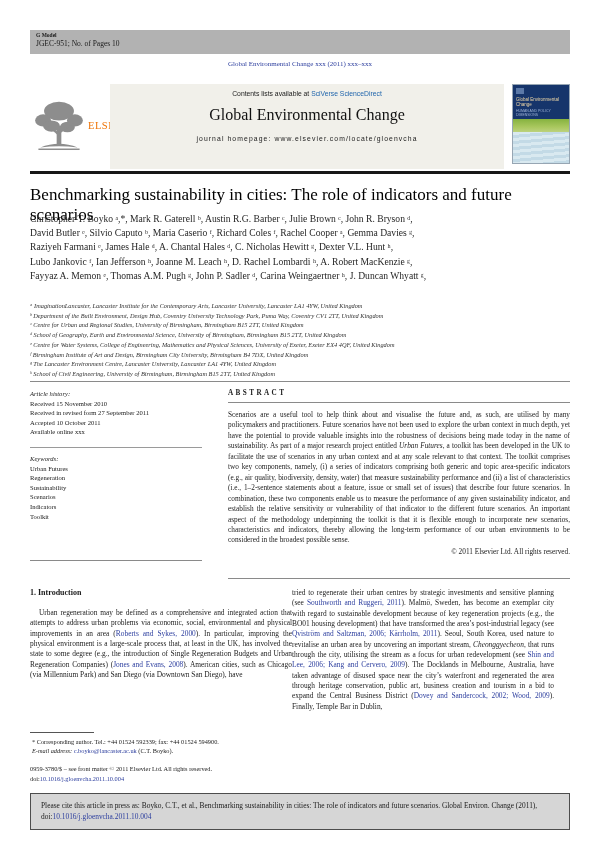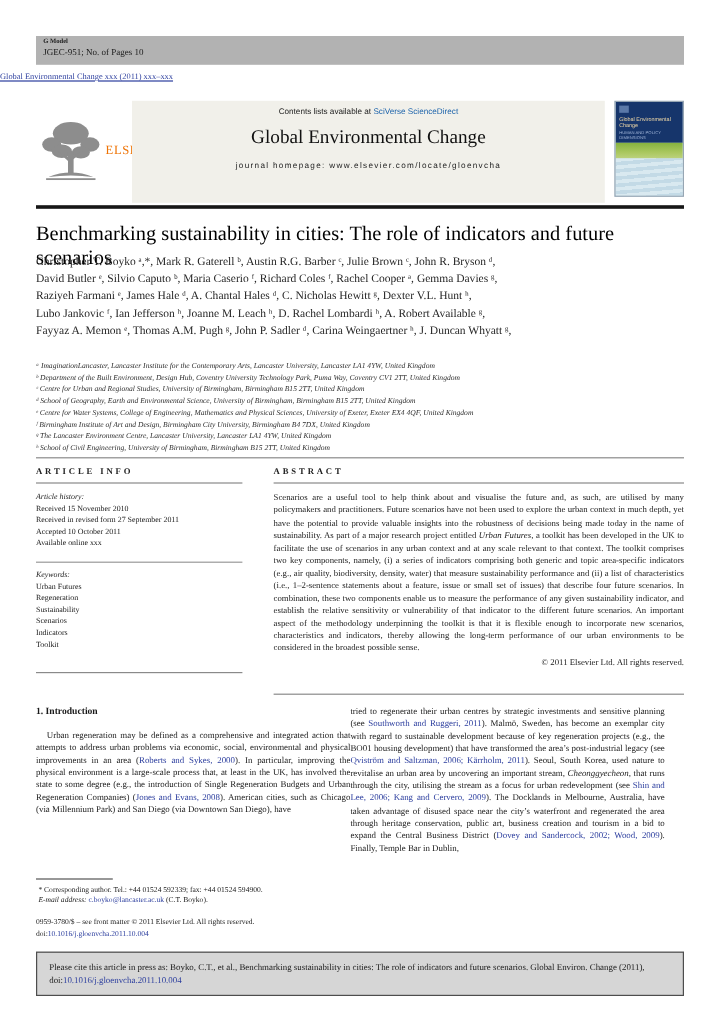--- a/index.html
+++ b/index.html
@@ -12,22 +12,22 @@
   .sans { font-family:"Liberation Sans","DejaVu Sans",sans-serif; }
 
   
   .masthead { position:absolute; left:30px; right:30px; top:30px; height:24px; background:#b2b2b2; }
   .gmodel { position:absolute; left:6px; top:2px; line-height:1.25; color:#1a1a1a; }
   .gmodel .g1 { font-size:5.5px; font-weight:bold; }
   .gmodel .g2 { font-size:7.5px; }
   .banner-text { position:absolute; left:0; right:0; top:1px; text-align:center;
     font-family:"Liberation Sans","DejaVu Sans",sans-serif; font-weight:bold;
     font-size:17px; letter-spacing:1.5px; color:#ffffff; }
-  .running-head { position:absolute; left:0; right:0; top:60px; 
-    font-size:7px; color:#2c3e9e;text-decoration:underline; }
+  .running-head { position:absolute; left:0; right:0; top:60px; text-align:center;
+    font-size:7px; color:#2c3e9e; }
 
   
   .jheader { position:absolute; left:30px; right:30px; top:84px; height:85px; display:flex; }
   .logo-col { width:72px; display:flex; flex-direction:row; align-items:center; }
   .logo-col svg { display:block; }
   .elsevier-word { font-size:10.5px; letter-spacing:0.5px; color:#ee7203; margin-top:-2px; }
   .center-box { flex:1; background:#f1f0ea; margin:0 8px; text-align:center; padding:6px 8px 5px; }
   .contents-line { font-size:6.8px; color:#222; }
   .journal-title { font-size:16px; color:#111; margin-top:9px; }
   .homepage-line { font-size:6.8px; letter-spacing:1.1px; color:#222; margin-top:11px; }
@@ -135,39 +135,38 @@
     </div>
   </div>
   <div class="black-rule"></div>
 
   <h1 class="art-title" style="font-weight:normal">Benchmarking sustainability in cities: The role of indicators and future scenarios</h1>
 
   <div class="authors">
     <div>Christopher T. Boyko ᵃ,*, Mark R. Gaterell ᵇ, Austin R.G. Barber ᶜ, Julie Brown ᶜ, John R. Bryson ᵈ,</div>
     <div>David Butler ᵉ, Silvio Caputo ᵇ, Maria Caserio ᶠ, Richard Coles ᶠ, Rachel Cooper ᵃ, Gemma Davies ᵍ,</div>
     <div>Raziyeh Farmani ᵉ, James Hale ᵈ, A. Chantal Hales ᵈ, C. Nicholas Hewitt ᵍ, Dexter V.L. Hunt ʰ,</div>
-    <div>Lubo Jankovic ᶠ, Ian Jefferson ʰ, Joanne M. Leach ʰ, D. Rachel Lombardi ʰ, A. Robert Available ᵍ,</div>
+    <div>Lubo Jankovic ᶠ, Ian Jefferson ʰ, Joanne M. Leach ʰ, D. Rachel Lombardi ʰ, A. Robert MacKenzie ᵍ,</div>
     <div>Fayyaz A. Memon ᵉ, Thomas A.M. Pugh ᵍ, John P. Sadler ᵈ, Carina Weingaertner ʰ, J. Duncan Whyatt ᵍ,</div>
   </div>
 
   <div class="affils">
     <div>ᵃ ImaginationLancaster, Lancaster Institute for the Contemporary Arts, Lancaster University, Lancaster LA1 4YW, United Kingdom</div>
     <div>ᵇ Department of the Built Environment, Design Hub, Coventry University Technology Park, Puma Way, Coventry CV1 2TT, United Kingdom</div>
     <div>ᶜ Centre for Urban and Regional Studies, University of Birmingham, Birmingham B15 2TT, United Kingdom</div>
     <div>ᵈ School of Geography, Earth and Environmental Science, University of Birmingham, Birmingham B15 2TT, United Kingdom</div>
     <div>ᵉ Centre for Water Systems, College of Engineering, Mathematics and Physical Sciences, University of Exeter, Exeter EX4 4QF, United Kingdom</div>
     <div>ᶠ Birmingham Institute of Art and Design, Birmingham City University, Birmingham B4 7DX, United Kingdom</div>
     <div>ᵍ The Lancaster Environment Centre, Lancaster University, Lancaster LA1 4YW, United Kingdom</div>
     <div>ʰ School of Civil Engineering, University of Birmingham, Birmingham B15 2TT, United Kingdom</div>
   </div>
   <div class="thin-rule"></div>
 
   <div class="info-section">
     <div class="info-col">
-      <div class="sec-header">ARTICLE INFO</div>
       <div class="hist-label">Article history:</div>
       <div class="hist-line">Received 15 November 2010</div>
       <div class="hist-line">Received in revised form 27 September 2011</div>
       <div class="hist-line">Accepted 10 October 2011</div>
       <div class="hist-line">Available online xxx</div>
       <div class="kw-block">
         <div class="kw-label">Keywords:</div>
         <div class="kw-line">Urban Futures</div>
         <div class="kw-line">Regeneration</div>
         <div class="kw-line">Sustainability</div>

